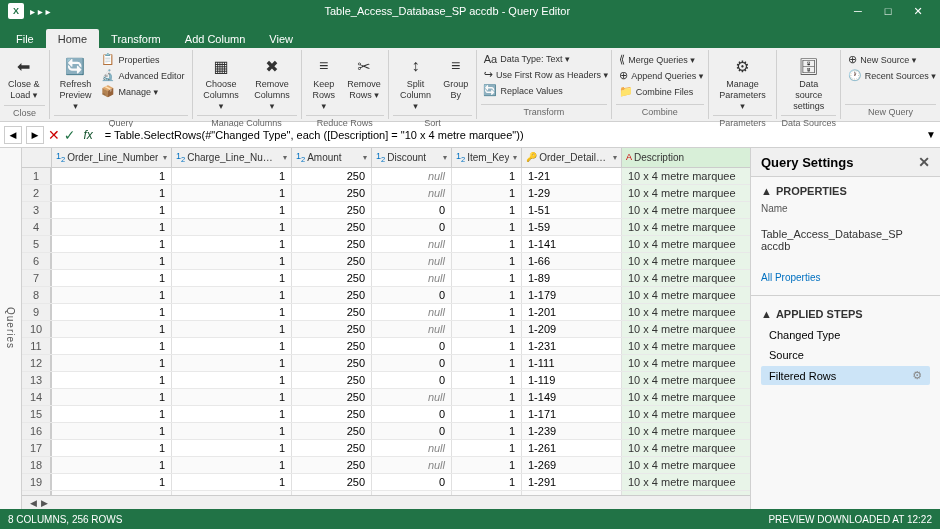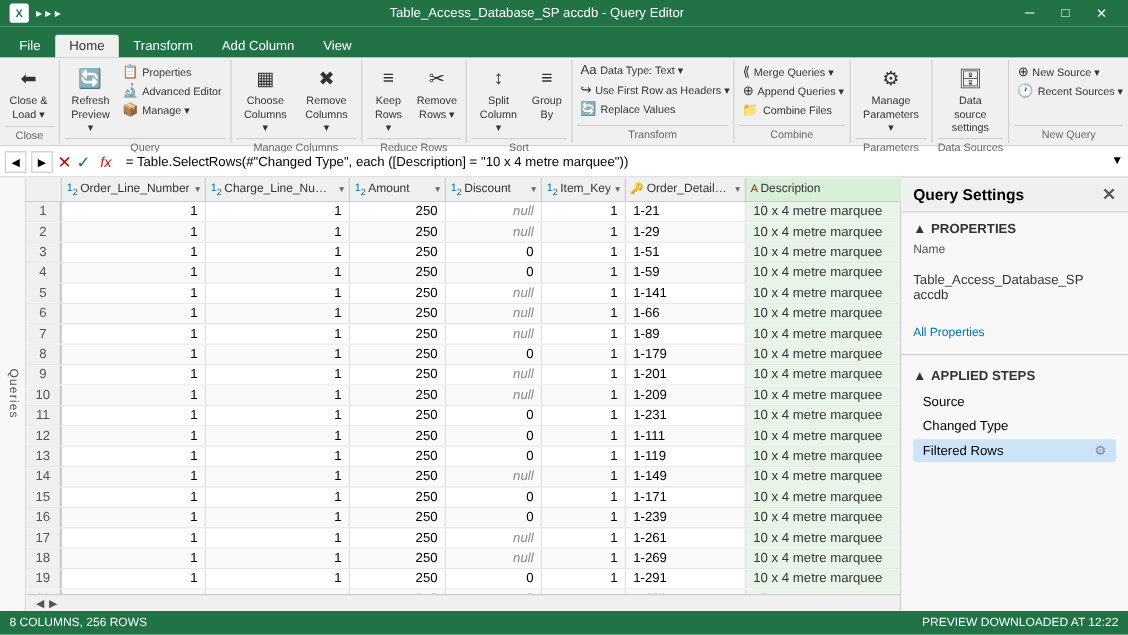--- a/index.html
+++ b/index.html
@@ -105,21 +105,21 @@
       align-items: center;
       height: 26px;
       background: white;
       border-bottom: 1px solid #d0d0d0;
       padding: 0 4px;
       gap: 4px;
     }
     .formula-nav-btn { width: 18px; height: 18px; display: flex; align-items: center; justify-content: center; cursor: pointer; border: 1px solid #ccc; font-size: 9px; }
     .formula-validate { color: #217346; font-size: 14px; cursor: pointer; }
     .formula-cancel { color: #cc0000; font-size: 14px; cursor: pointer; }
-    .formula-fx { font-style: italic; font-size: 12px; color: #b91c1c; padding: 0 4px; }
+    .formula-fx { font-style: italic; font-size: 12px; color: #14532d; padding: 0 4px; }
     .formula-input { flex: 1; font-size: 11px; border: none; outline: none; padding: 2px 4px; background: white; }
 
     
     .main-area {
       display: flex;
       height: calc(529px - 22px - 26px - 74px - 26px - 20px);
     }
 
     
     .queries-panel {
@@ -716,24 +716,24 @@
       <a class="qs-link">All Properties</a>
     </div>
     <div class="qs-divider"></div>
     <div class="qs-section">
       <div class="qs-section-title">
         <span>▲</span>
         <span>APPLIED STEPS</span>
       </div>
       <div class="qs-steps" id="qs-steps-container">
           <div class="qs-step">
-            <span>Source</span>
+            <span>Changed Type</span>
           </div>
           <div class="qs-step">
-            <span>Changed Type</span>
+            <span>Source</span>
           </div>
           <div class="qs-step active">
             <span>Filtered Rows</span>
             <span class="qs-step-gear">⚙</span>
           </div>
         </div>
     </div>
   </div>
 </div>
 

